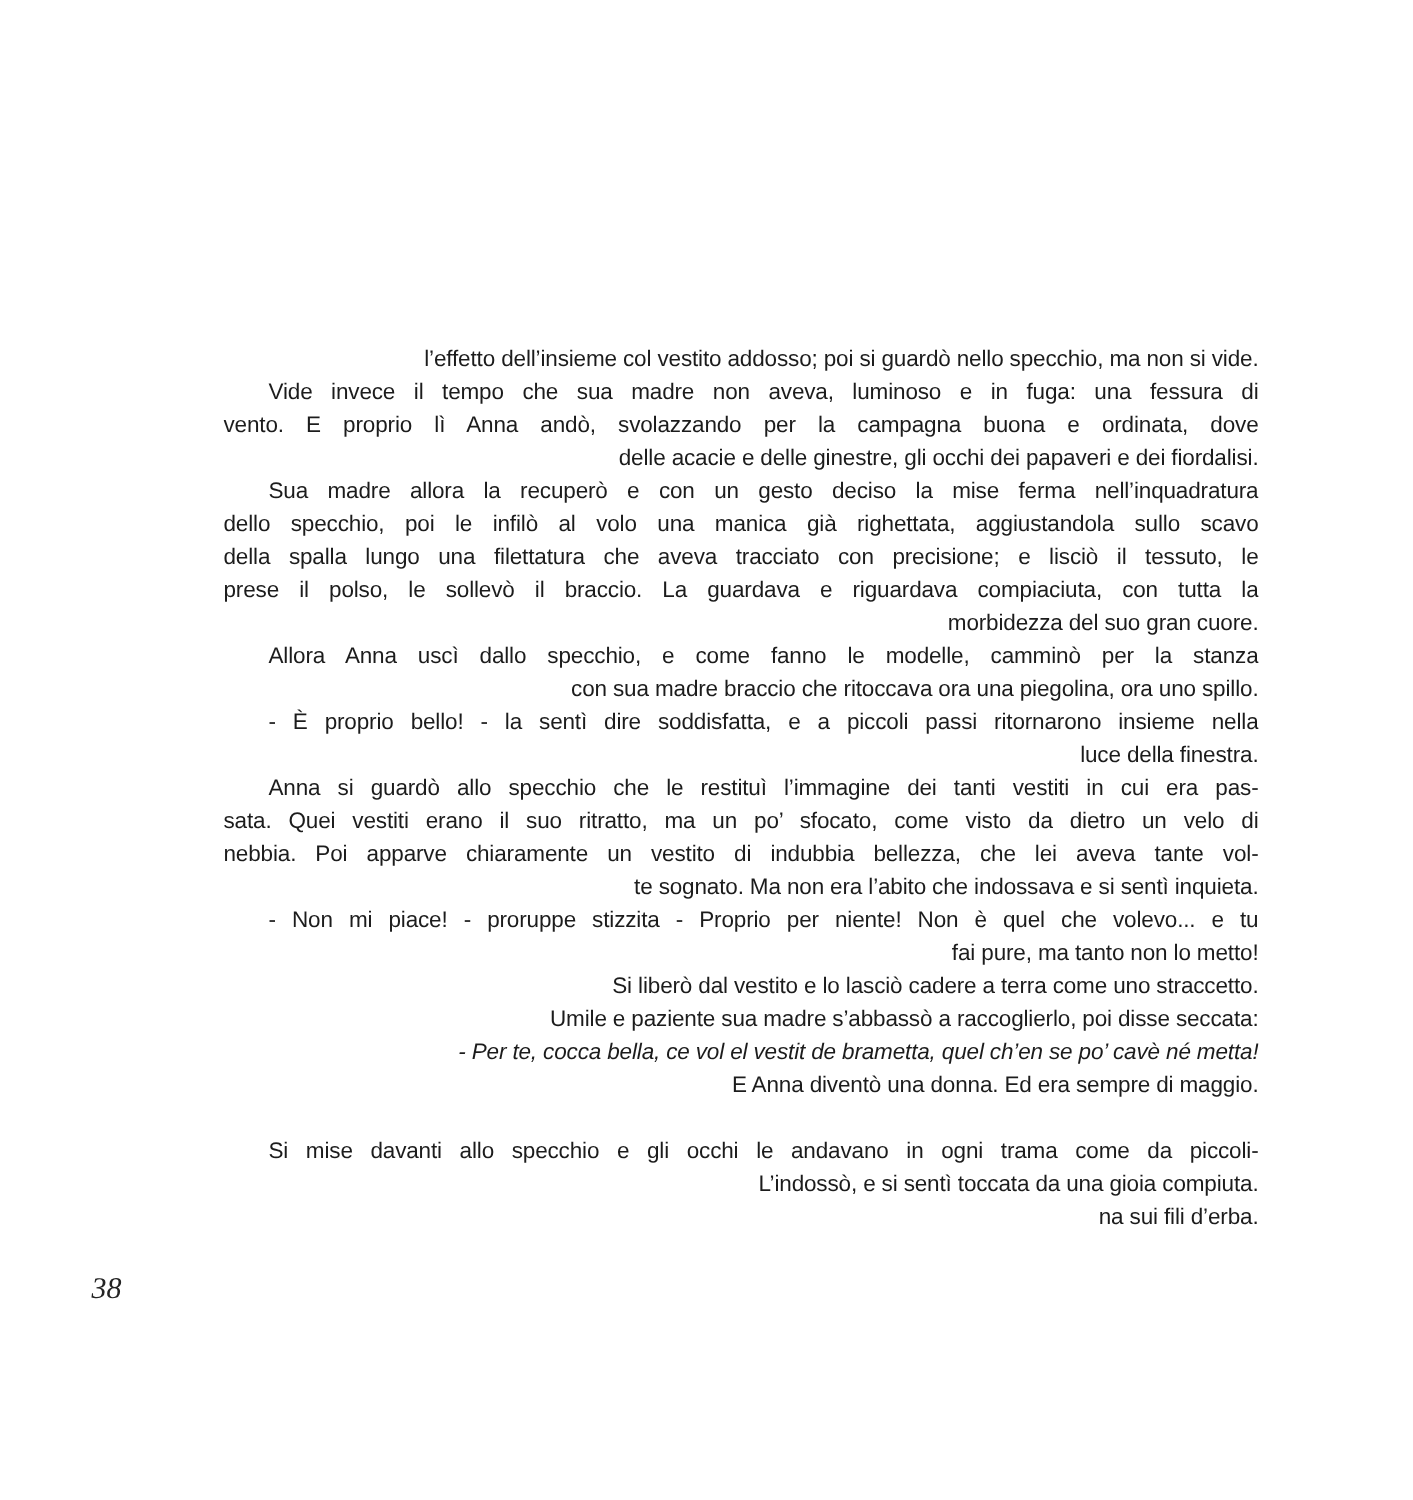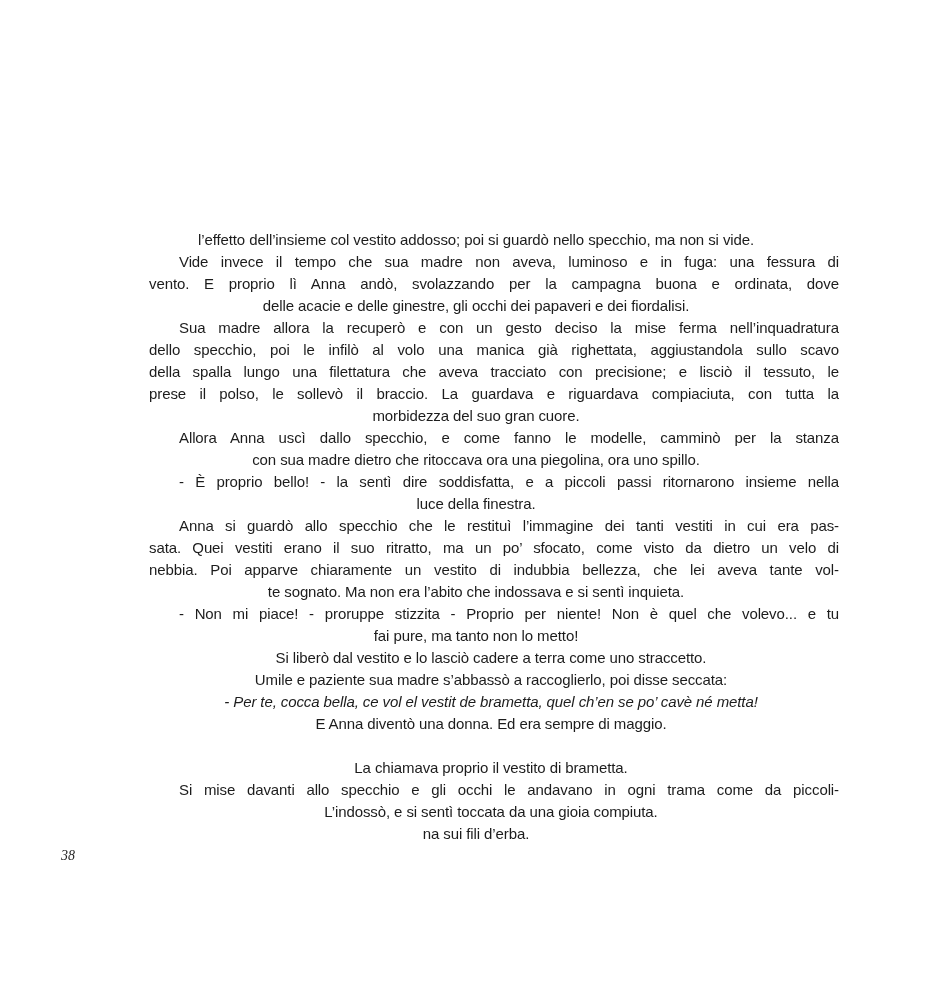--- a/index.html
+++ b/index.html
@@ -21,21 +21,21 @@
     width: 726px;
     font-family: "Liberation Sans", sans-serif;
     font-size: 15px;
     line-height: 22px;
     color: #1c1c1c;
     letter-spacing: -0.1px;
   }
   .line {
     height: 22px;
     overflow: hidden;
-    text-align: center;
+    text-align: right;
   }
   .line.justify {
     text-align: justify;
     text-align-last: justify;
     margin-left: 36px;
   }
   .line.indent {
     padding-left: 30px;
   }
   .line.italic {
@@ -43,52 +43,51 @@
   }
   .spacer {
     height: 22px;
   }
   .page-number {
     position: absolute;
     left: 61px;
     top: 848px;
     font-family: "Liberation Serif", serif;
     font-style: italic;
-    font-size: 14px;
+    font-size: 20px;
     color: #242424;
   }
 </style>
 </head>
 <body>
 
 <div class="page">
   <main class="text-block" id="text-block">
       <div class="line">l’effetto dell’insieme col vestito addosso; poi si guardò nello specchio, ma non si vide.</div>
       <div class="line indent justify">Vide invece il tempo che sua madre non aveva, luminoso e in fuga: una fessura di</div>
       <div class="line justify">vento. E proprio lì Anna andò, svolazzando per la campagna buona e ordinata, dove</div>
       <div class="line">delle acacie e delle ginestre, gli occhi dei papaveri e dei fiordalisi.</div>
       <div class="line indent justify">Sua madre allora la recuperò e con un gesto deciso la mise ferma nell’inquadratura</div>
       <div class="line justify">dello specchio, poi le infilò al volo una manica già righettata, aggiustandola sullo scavo</div>
       <div class="line justify">della spalla lungo una filettatura che aveva tracciato con precisione; e lisciò il tessuto, le</div>
       <div class="line justify">prese il polso, le sollevò il braccio. La guardava e riguardava compiaciuta, con tutta la</div>
       <div class="line">morbidezza del suo gran cuore.</div>
       <div class="line indent justify">Allora Anna uscì dallo specchio, e come fanno le modelle, camminò per la stanza</div>
-      <div class="line">con sua madre dietro che ritoccava ora una piegolina, ora uno spillo.</div>
+      <div class="line">con sua madre braccio che ritoccava ora una piegolina, ora uno spillo.</div>
       <div class="line indent justify">- È proprio bello! - la sentì dire soddisfatta, e a piccoli passi ritornarono insieme nella</div>
       <div class="line">luce della finestra.</div>
       <div class="line indent justify">Anna si guardò allo specchio che le restituì l’immagine dei tanti vestiti in cui era pas-</div>
       <div class="line justify">sata. Quei vestiti erano il suo ritratto, ma un po’ sfocato, come visto da dietro un velo di</div>
       <div class="line justify">nebbia. Poi apparve chiaramente un vestito di indubbia bellezza, che lei aveva tante vol-</div>
       <div class="line">te sognato. Ma non era l’abito che indossava e si sentì inquieta.</div>
       <div class="line indent justify">- Non mi piace! - proruppe stizzita - Proprio per niente! Non è quel che volevo... e tu</div>
       <div class="line">fai pure, ma tanto non lo metto!</div>
       <div class="line indent">Si liberò dal vestito e lo lasciò cadere a terra come uno straccetto.</div>
       <div class="line indent">Umile e paziente sua madre s’abbassò a raccoglierlo, poi disse seccata:</div>
       <div class="line indent italic">- Per te, cocca bella, ce vol el vestit de brametta, quel ch’en se po’ cavè né metta!</div>
       <div class="line indent">E Anna diventò una donna. Ed era sempre di maggio.</div>
       <div class="spacer"></div>
-      <div class="line indent">La chiamava proprio il vestito di brametta.</div>
       <div class="line indent justify">Si mise davanti allo specchio e gli occhi le andavano in ogni trama come da piccoli-</div>
       <div class="line indent">L’indossò, e si sentì toccata da una gioia compiuta.</div>
       <div class="line">na sui fili d’erba.</div>
     </main>
   <div class="page-number">38</div>
 </div>
 
 </body></html>

